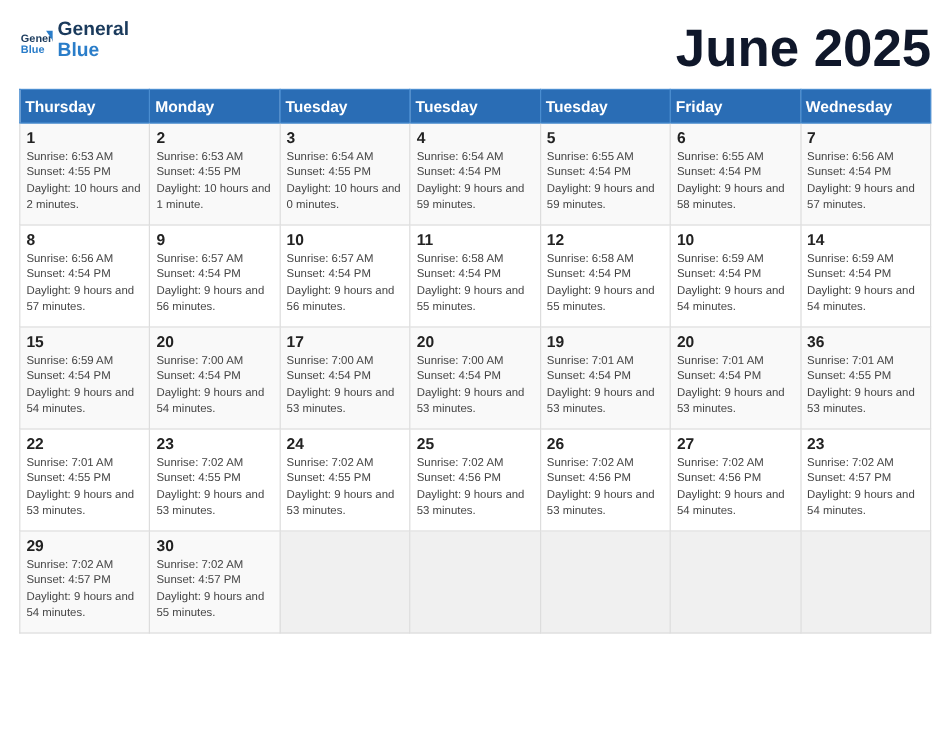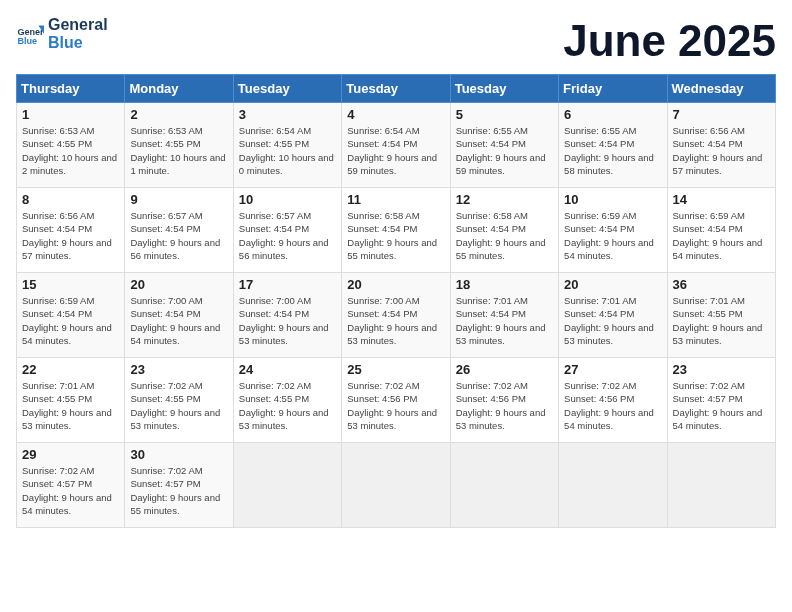--- a/index.html
+++ b/index.html
@@ -256,21 +256,21 @@
     </td>
         <td>
       <span class="day-number">20</span>
       <div class="day-info">
         Sunrise: 7:00 AM<br>
         Sunset: 4:54 PM<br>
         Daylight: 9 hours and 53 minutes.
       </div>
     </td>
         <td>
-      <span class="day-number">18</span>
+      <span class="day-number">19</span>
       <div class="day-info">
         Sunrise: 7:01 AM<br>
         Sunset: 4:54 PM<br>
         Daylight: 9 hours and 53 minutes.
       </div>
     </td>
         <td>
       <span class="day-number">20</span>
       <div class="day-info">
         Sunrise: 7:01 AM<br>

